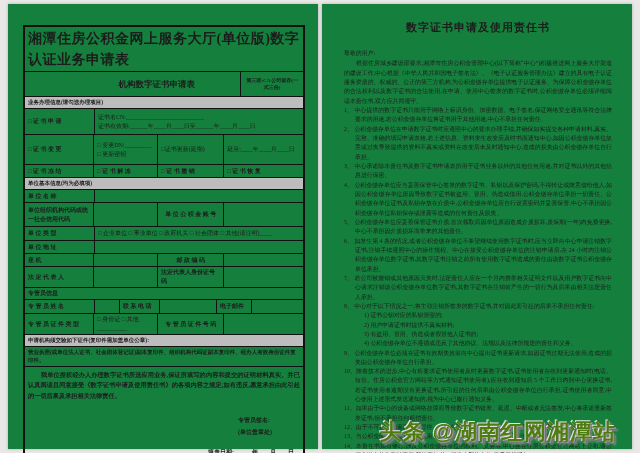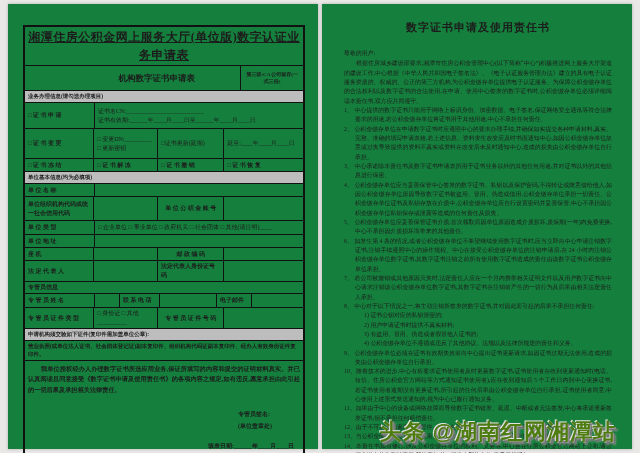--- a/index.html
+++ b/index.html
@@ -11,21 +11,21 @@
   .page-right { left:322px; }
 
   
   .form-wrap { position:absolute; left:15px; top:21px; width:282px; border:2px solid #111; }
   .trow { display:flex; border-bottom:1px solid #111; align-items:stretch; }
   .trow:last-child { border-bottom:none; }
   .cell { border-right:1px solid #111; padding:1px 3px; display:flex; flex-direction:column; justify-content:center; font-size:6px; line-height:1.5; }
   .cell:last-child { border-right:none; }
   .lbl { font-weight:bold; }
   .ctr { align-items:center; text-align:center; }
-  .title-cell { width:100%; font-size:12px; font-weight:bold; text-align:center; justify-content:center; min-height:29px; letter-spacing:.5px;text-decoration:underline; }
+  .title-cell { width:100%; font-size:14px; font-weight:bold; justify-content:center; min-height:29px; letter-spacing:.5px; }
   .sub-cell { width:207px; font-size:8.5px; font-weight:bold; min-height:24px;margin-left:48px; }
   .note-cell { width:75px; font-size:5px; font-weight:bold; }
   .graybar { background:#bdbdbd; font-size:5.5px; font-weight:bold; padding:1px 3px; min-height:11px; display:flex; align-items:center; }
   .h26 { min-height:26px; } .h30 { min-height:30px; } .h13 { min-height:13px; }
   .h24 { min-height:24px; } .h14 { min-height:14px; } .h11 { min-height:11px; }
   .h20 { min-height:20px; }
   .w70 { width:70px; } .w65 { width:65px; } .w67 { width:67px; } .w80 { width:80px; }
   .w25 { width:25px; } .w40 { width:40px; } .w57 { width:57px; } .w35 { width:35px; } .w45 { width:45px; }
   .grow { flex:1; }
   .docs-cell { font-size:5.5px; font-weight:bold; min-height:12px; }

